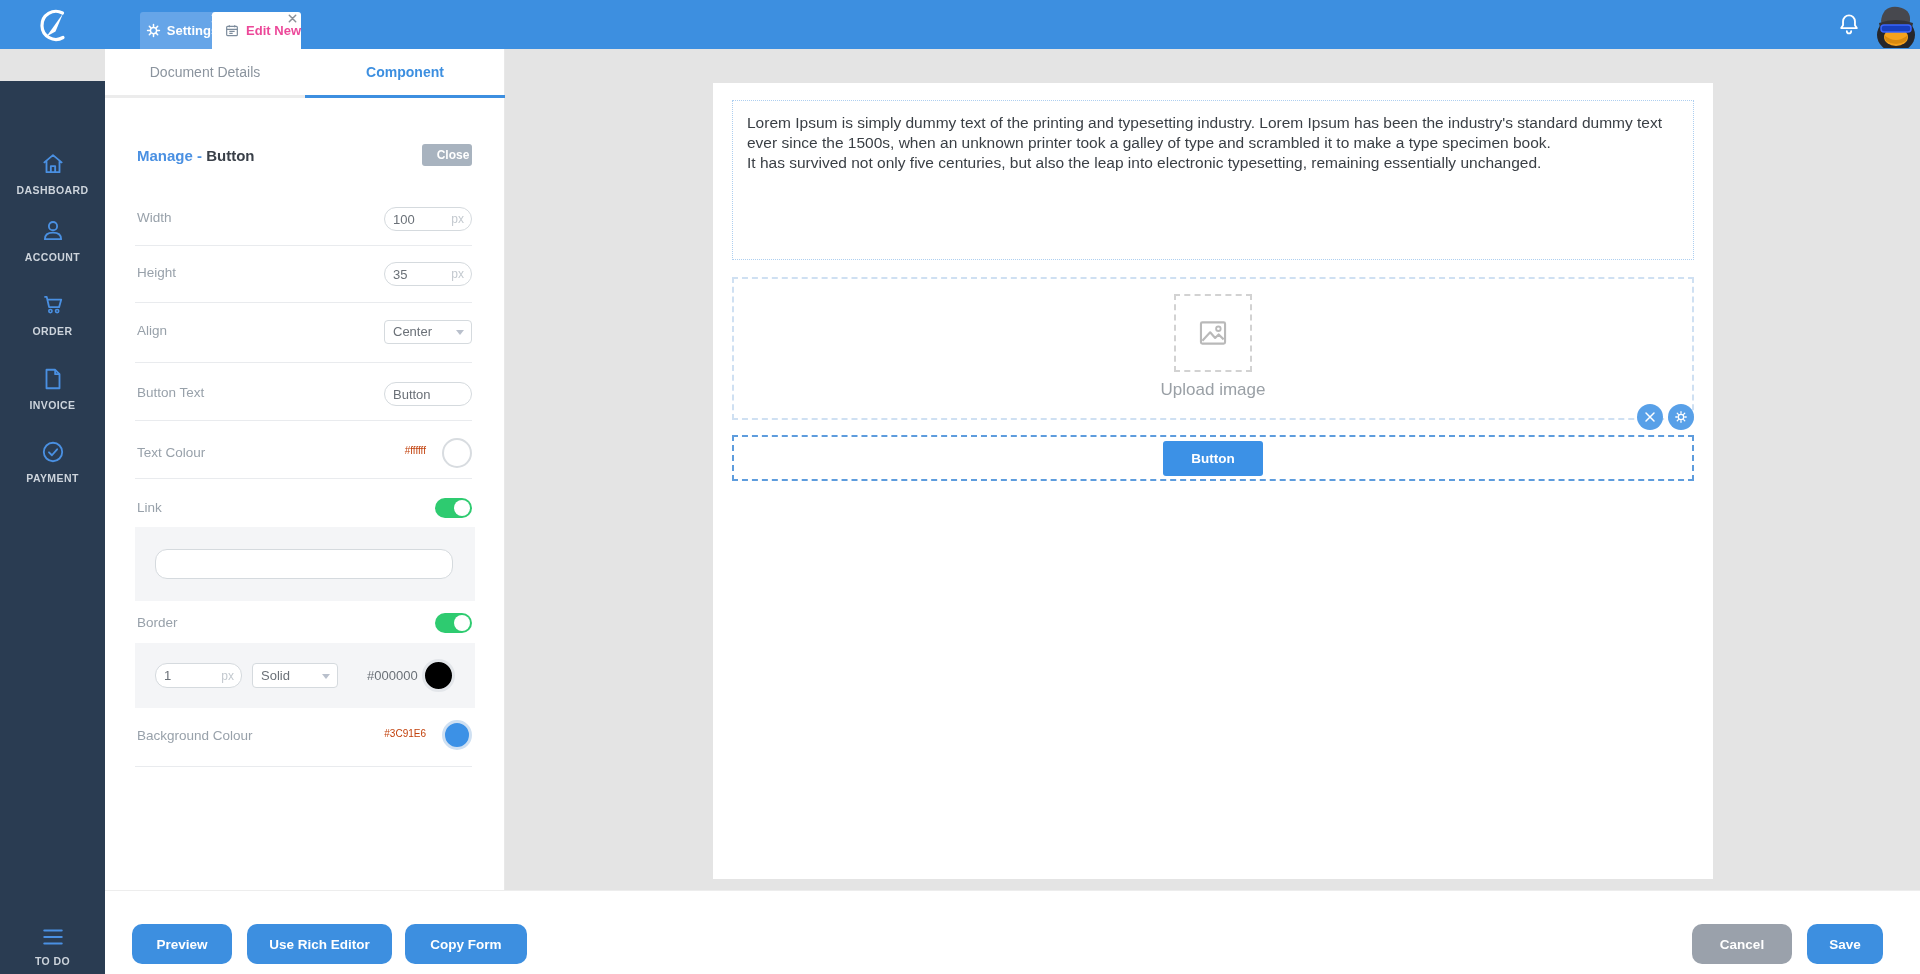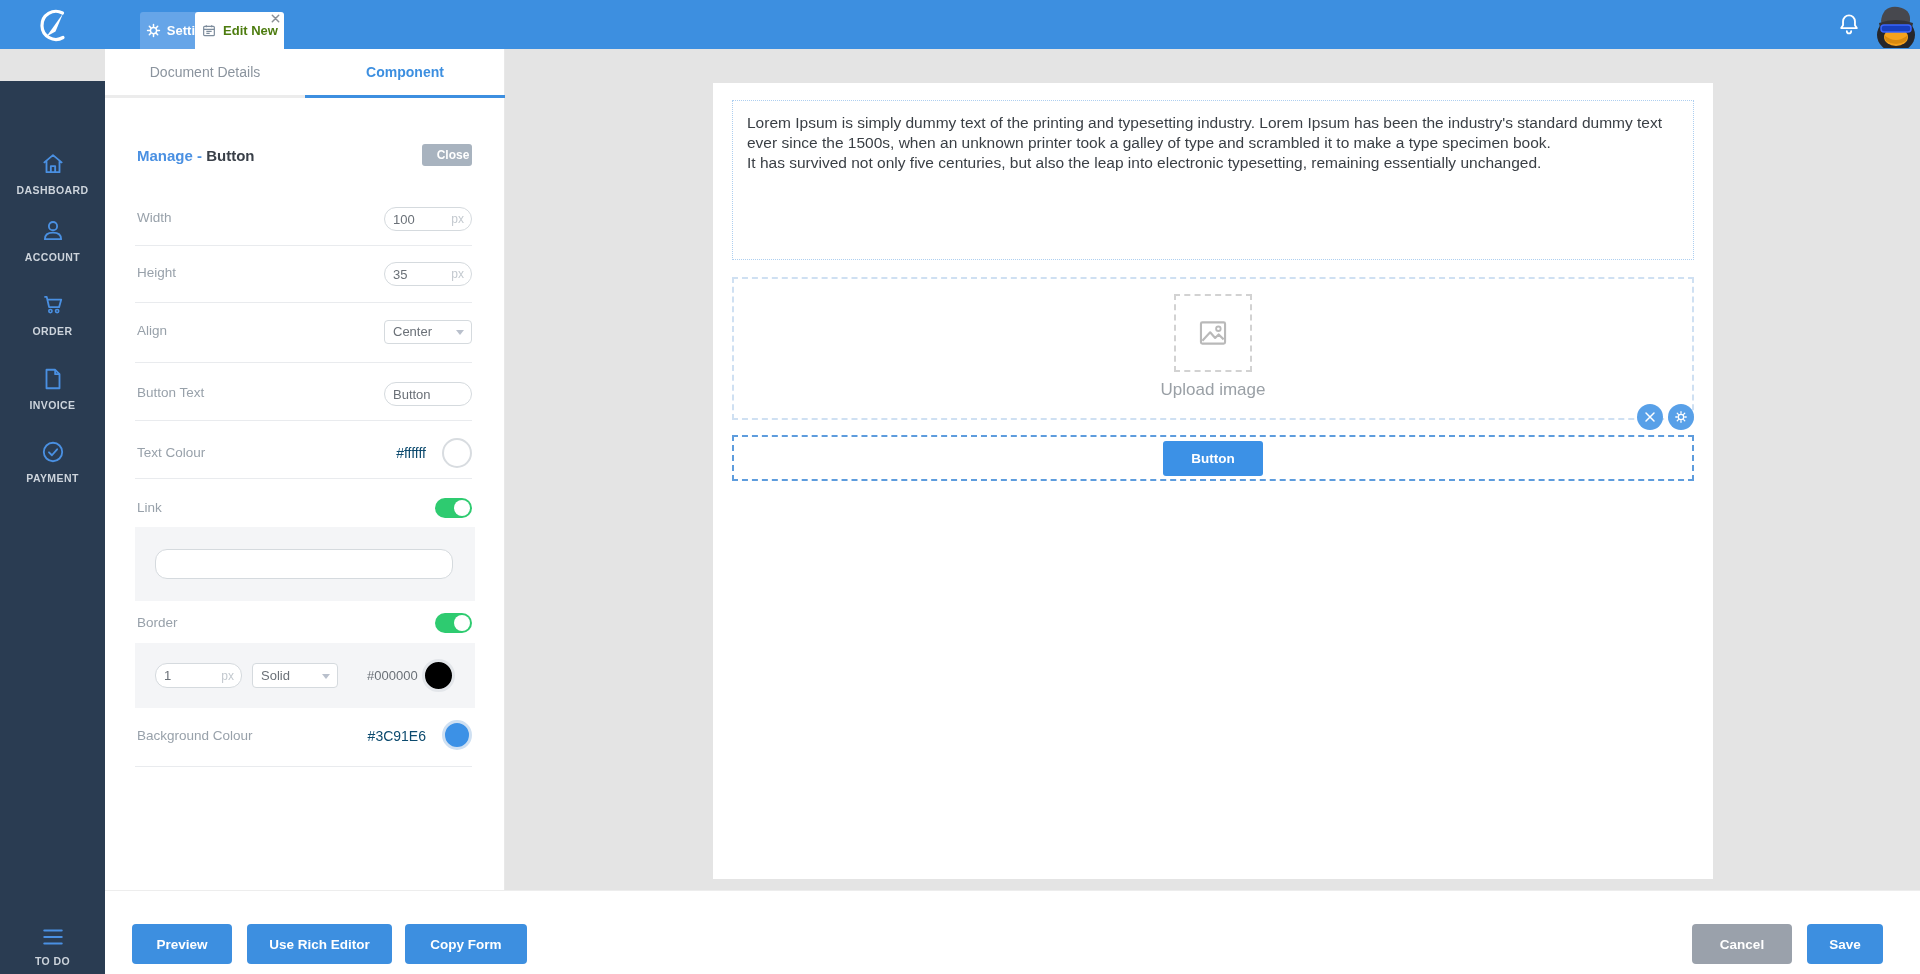--- a/index.html
+++ b/index.html
@@ -6,21 +6,21 @@
   html,body { width:1920px; height:974px; }
   body { font-family:"Liberation Sans", sans-serif; background:#e4e4e4; overflow:hidden; }
   #app { position:relative; width:1920px; height:974px; }
 
   
   .topbar { position:absolute; left:0; top:0; width:1920px; height:49px; background:#3d8fe0; z-index:30; }
   .logo-box { position:absolute; left:0; top:0; width:105px; height:49px; display:flex; align-items:center; justify-content:center; }
   .doc-tab { position:absolute; top:12px; height:37px; border-radius:3px 3px 0 0; display:flex; align-items:center; justify-content:center; gap:6px; font-size:13px; font-weight:bold; cursor:pointer; }
   .doc-tab .tab-close { position:absolute; top:1px; right:3px; width:11px; height:11px; }
   #tab-settings { left:110px; width:84px; background:#66a5e8; color:#ffffff;margin-left:30px; }
-  #tab-editnew { left:195px; width:89px; background:#ffffff; color:#4d7c0f; }
+  #tab-editnew { left:212px; width:89px; background:#ffffff; color:#ec4899;justify-content:flex-end; }
   .topbar-bell { position:absolute; left:1836px; top:11px; width:26px; height:26px; cursor:pointer; }
   .topbar-avatar { position:absolute; right:1px; top:1px; width:46px; height:47px; cursor:pointer; overflow:hidden; }
 
   
   .sidebar { position:absolute; left:0; top:49px; width:105px; height:925px; background:#2a3c52; z-index:20;margin-top:32px; }
   .side-item { position:absolute; left:0; width:105px; text-align:center; cursor:pointer; }
   .side-item svg { display:block; margin:0 auto 7px auto; }
   .side-label { font-size:10.5px; font-weight:bold; color:#cdd4dc; letter-spacing:0.4px; }
 
   
@@ -32,42 +32,42 @@
   .manage-title { font-size:15px; font-weight:bold; color:#3a4049; line-height:24px; }
   .manage-title .mg { color:#4a90e2; }
   .close-btn { position:absolute; right:0; top:0; width:50px; height:22px; background:#a8b3bf; border:none; border-radius:3px; color:#ffffff; font-size:12px; font-weight:bold; font-family:"Liberation Sans",sans-serif; cursor:pointer;padding-left:12px; }
   .f-label { position:absolute; left:32px; font-size:13.5px; color:#98a1aa; }
   .divider { position:absolute; left:30px; right:32px; height:1px; background:#e9ebee; }
   .inp-wrap { position:absolute; right:32px; width:88px; height:24px; }
   .inp-wrap input, .txt-input { width:100%; height:100%; border:1px solid #d5dade; border-radius:12px; font-size:13px; color:#6a7077; padding:0 8px; font-family:"Liberation Sans",sans-serif; background:#fff; }
   .unit { position:absolute; right:8px; top:5px; font-size:12px; color:#c3c9cf; pointer-events:none; }
   .select-box { position:absolute; right:32px; width:88px; height:24px; border:1px solid #d5dade; border-radius:4px; background:#fff; font-size:13px; color:#6a7077; line-height:22px; padding:0 8px; cursor:pointer; }
   .select-box .chev { position:absolute; right:7px; top:9px; width:0; height:0; border-left:4px solid transparent; border-right:4px solid transparent; border-top:5px solid #b9c0cc; }
-  .hex { position:absolute; right:78px; font-size:14px; color:#0c4a6e; }
+  .hex { position:absolute; right:78px; font-size:10px; color:#c2410c; }
   .swatch { position:absolute; right:32px; width:30px; height:30px; border-radius:50%; cursor:pointer; }
   .toggle { position:absolute; right:32px; width:37px; height:20px; border-radius:10px; background:#2ecb70; cursor:pointer; }
   .toggle .knob { position:absolute; right:2px; top:2px; width:16px; height:16px; border-radius:50%; background:#ffffff; }
   .sub-area { position:absolute; left:30px; width:340px; background:#f4f5f7; }
 
   
   .main { position:absolute; left:505px; top:49px; width:1415px; height:841px; background:#e4e4e4; }
   .canvas { position:absolute; left:713px; top:83px; width:1000px; height:796px; background:#ffffff; z-index:5; }
   .text-block { position:absolute; left:19px; top:17px; width:962px; height:160px; border:1px dotted #aecff0; padding:12px 14px; font-size:15.5px; line-height:20px; color:#3a3f45; }
   .upload-block { position:absolute; left:19px; top:194px; width:962px; height:143px; border:2px dashed #cfe0f2; display:flex; flex-direction:column; align-items:center; }
   .upload-square { margin-top:15px; width:78px; height:78px; border:2px dashed #d2d2d2; display:flex; align-items:center; justify-content:center; cursor:pointer; }
   .upload-label { margin-top:8px; font-size:17px; color:#9aa0a6; }
   .circle-btn { position:absolute; width:26px; height:26px; border-radius:50%; background:#58a0e8; display:flex; align-items:center; justify-content:center; cursor:pointer; z-index:8; }
   #circle-remove { left:924px; top:321px; }
   #circle-settings { left:955px; top:321px; }
   .button-row { position:absolute; left:19px; top:352px; width:962px; height:46px; border:2px dashed #5d9cdd; display:flex; align-items:center; justify-content:center; }
   .preview-button { width:100px; height:35px; border:none; border-radius:3px; color:#ffffff; font-size:13.5px; font-weight:bold; font-family:"Liberation Sans",sans-serif; cursor:pointer; }
 
   
   .footer { position:absolute; left:105px; top:890px; width:1815px; height:84px; background:#ffffff; border-top:1px solid #ededed; z-index:15; }
-  .fbtn { position:absolute; top:33px; height:40px; border:none; border-radius:4px; background:#3d8fe0; color:#ffffff; font-size:13.5px; font-weight:bold; font-family:"Liberation Sans",sans-serif; cursor:pointer; }
+  .fbtn { position:absolute; top:33px; height:40px; border:none; border-radius:10px; background:#3d8fe0; color:#ffffff; font-size:13.5px; font-weight:bold; font-family:"Liberation Sans",sans-serif; cursor:pointer; }
   #btn-preview { left:27px; width:100px; }
   #btn-richeditor { left:142px; width:145px; }
   #btn-copyform { left:300px; width:122px;text-align:center; }
   #btn-cancel { right:128px; width:100px; background:#9aa1ab; }
   #btn-save { right:37px; width:76px; }
 </style>
 </head>
 <body>
 
 <div id="app">

